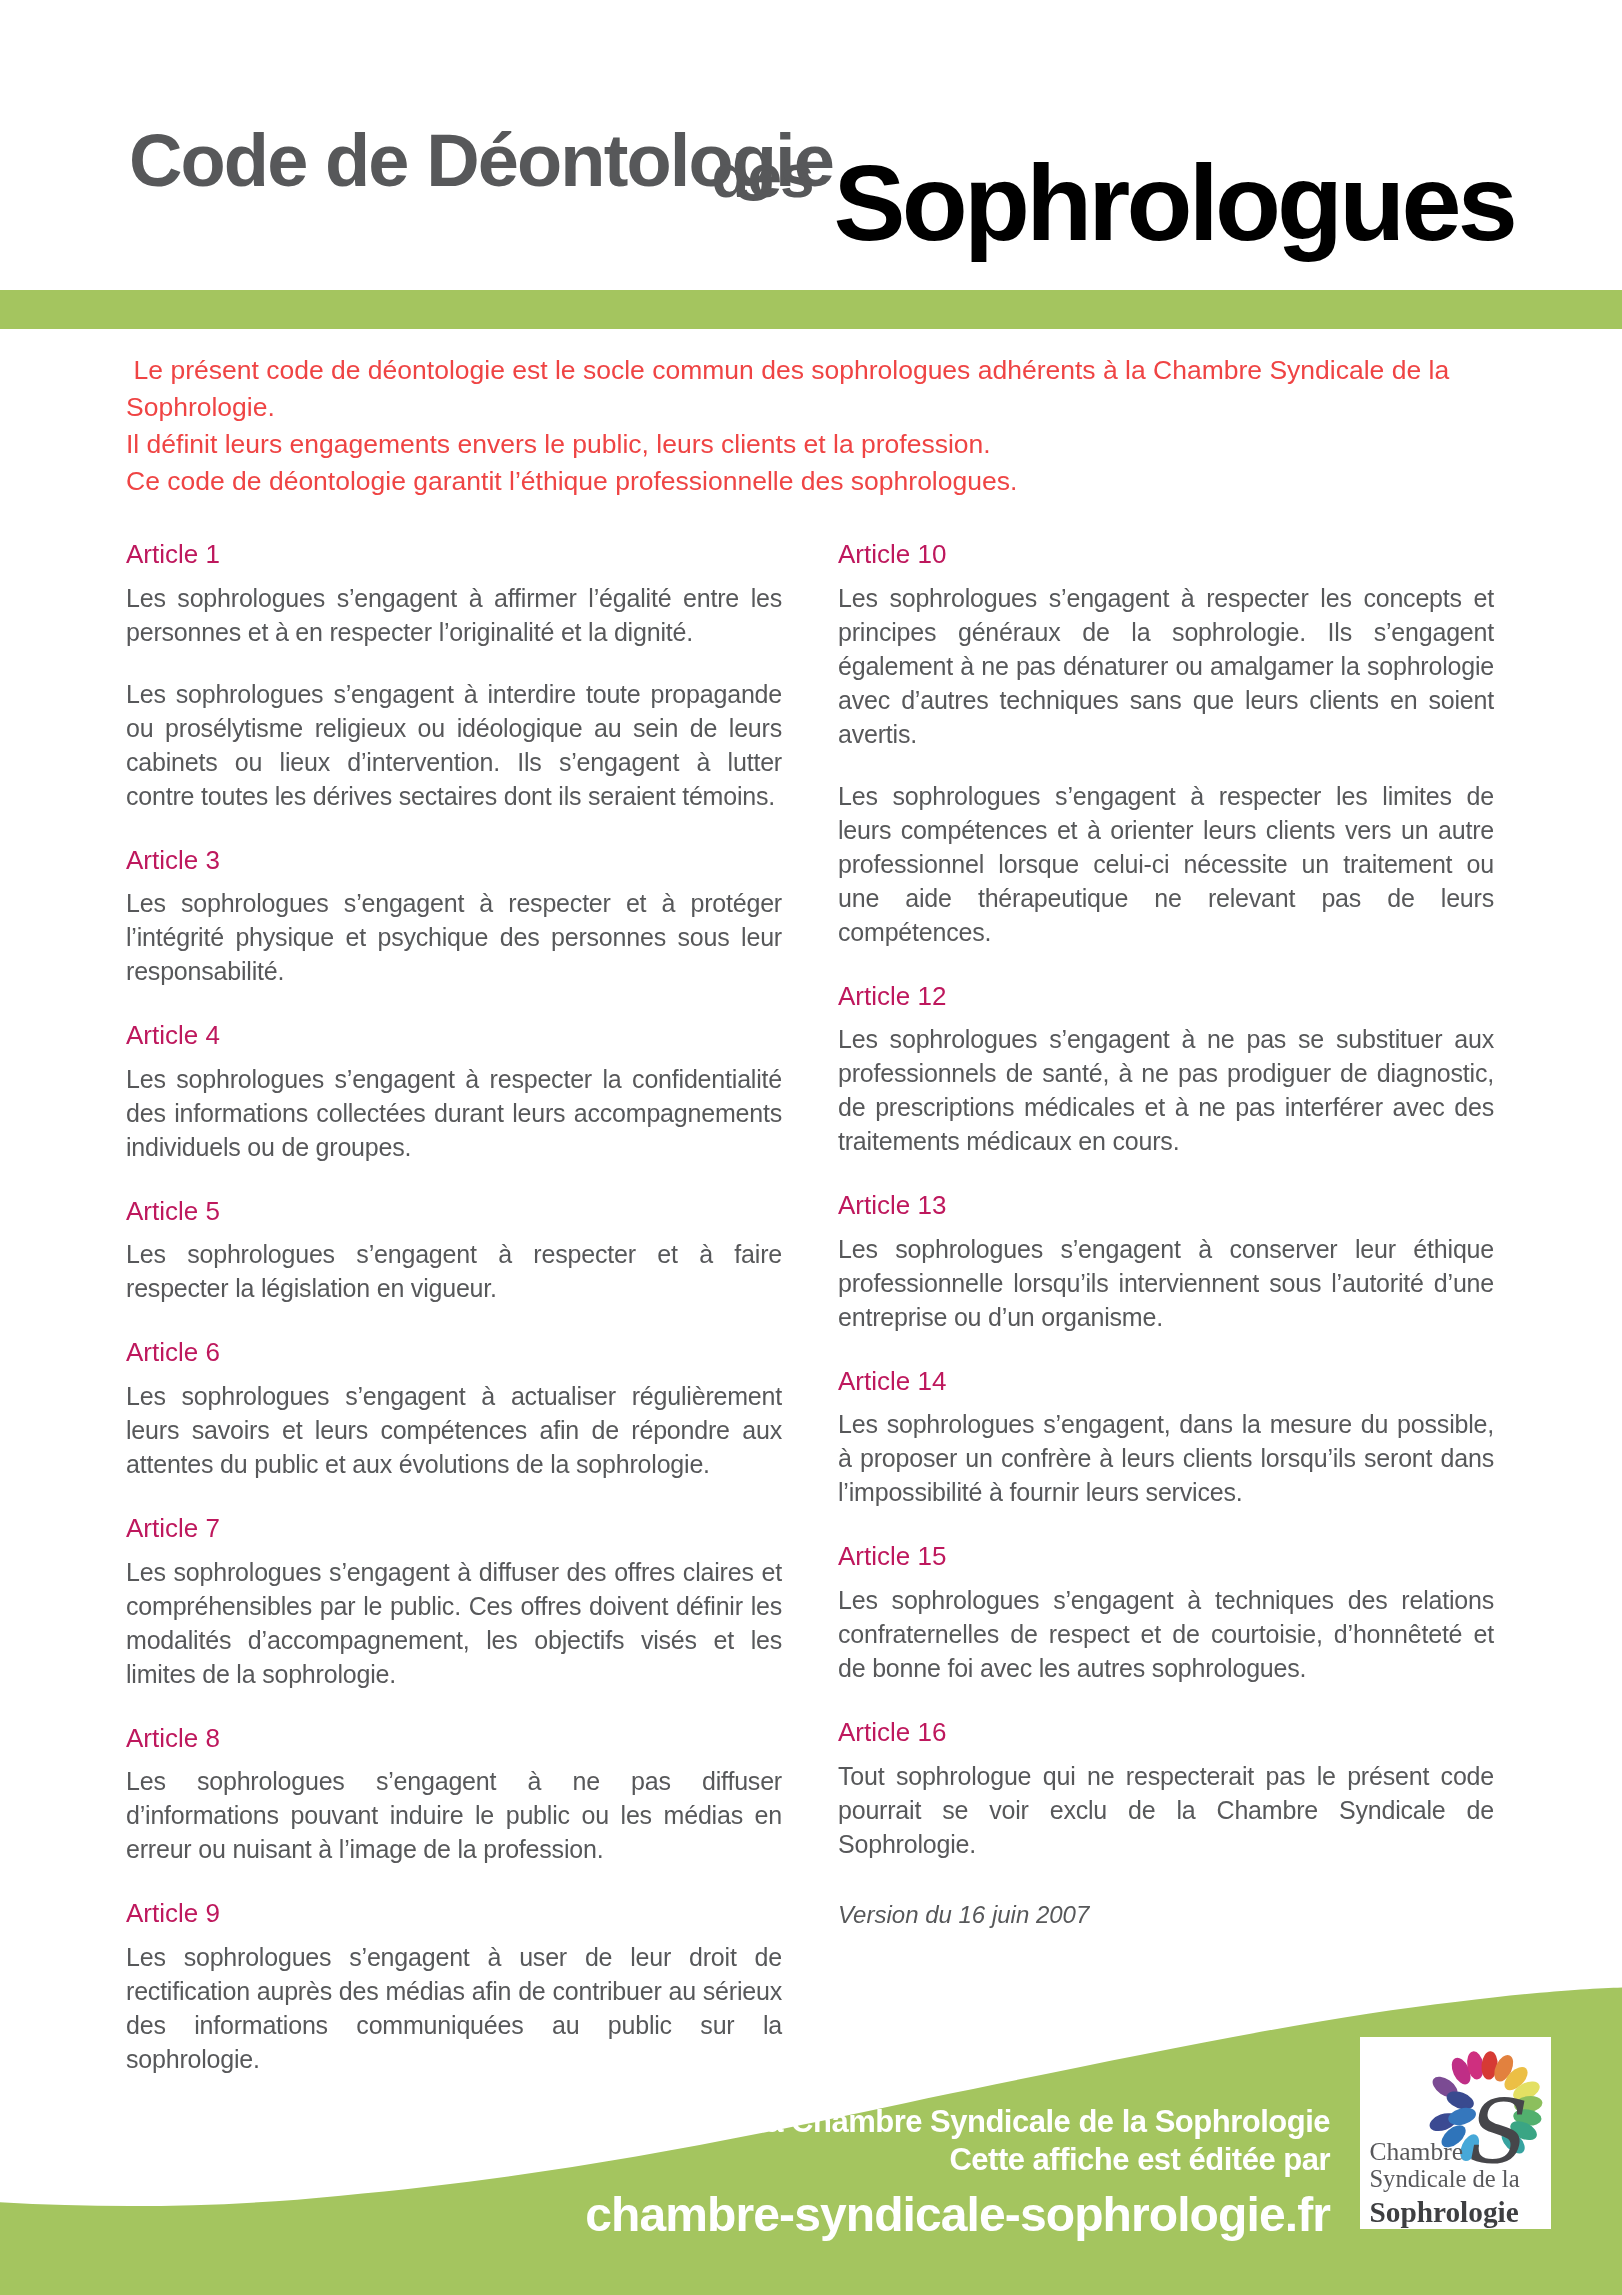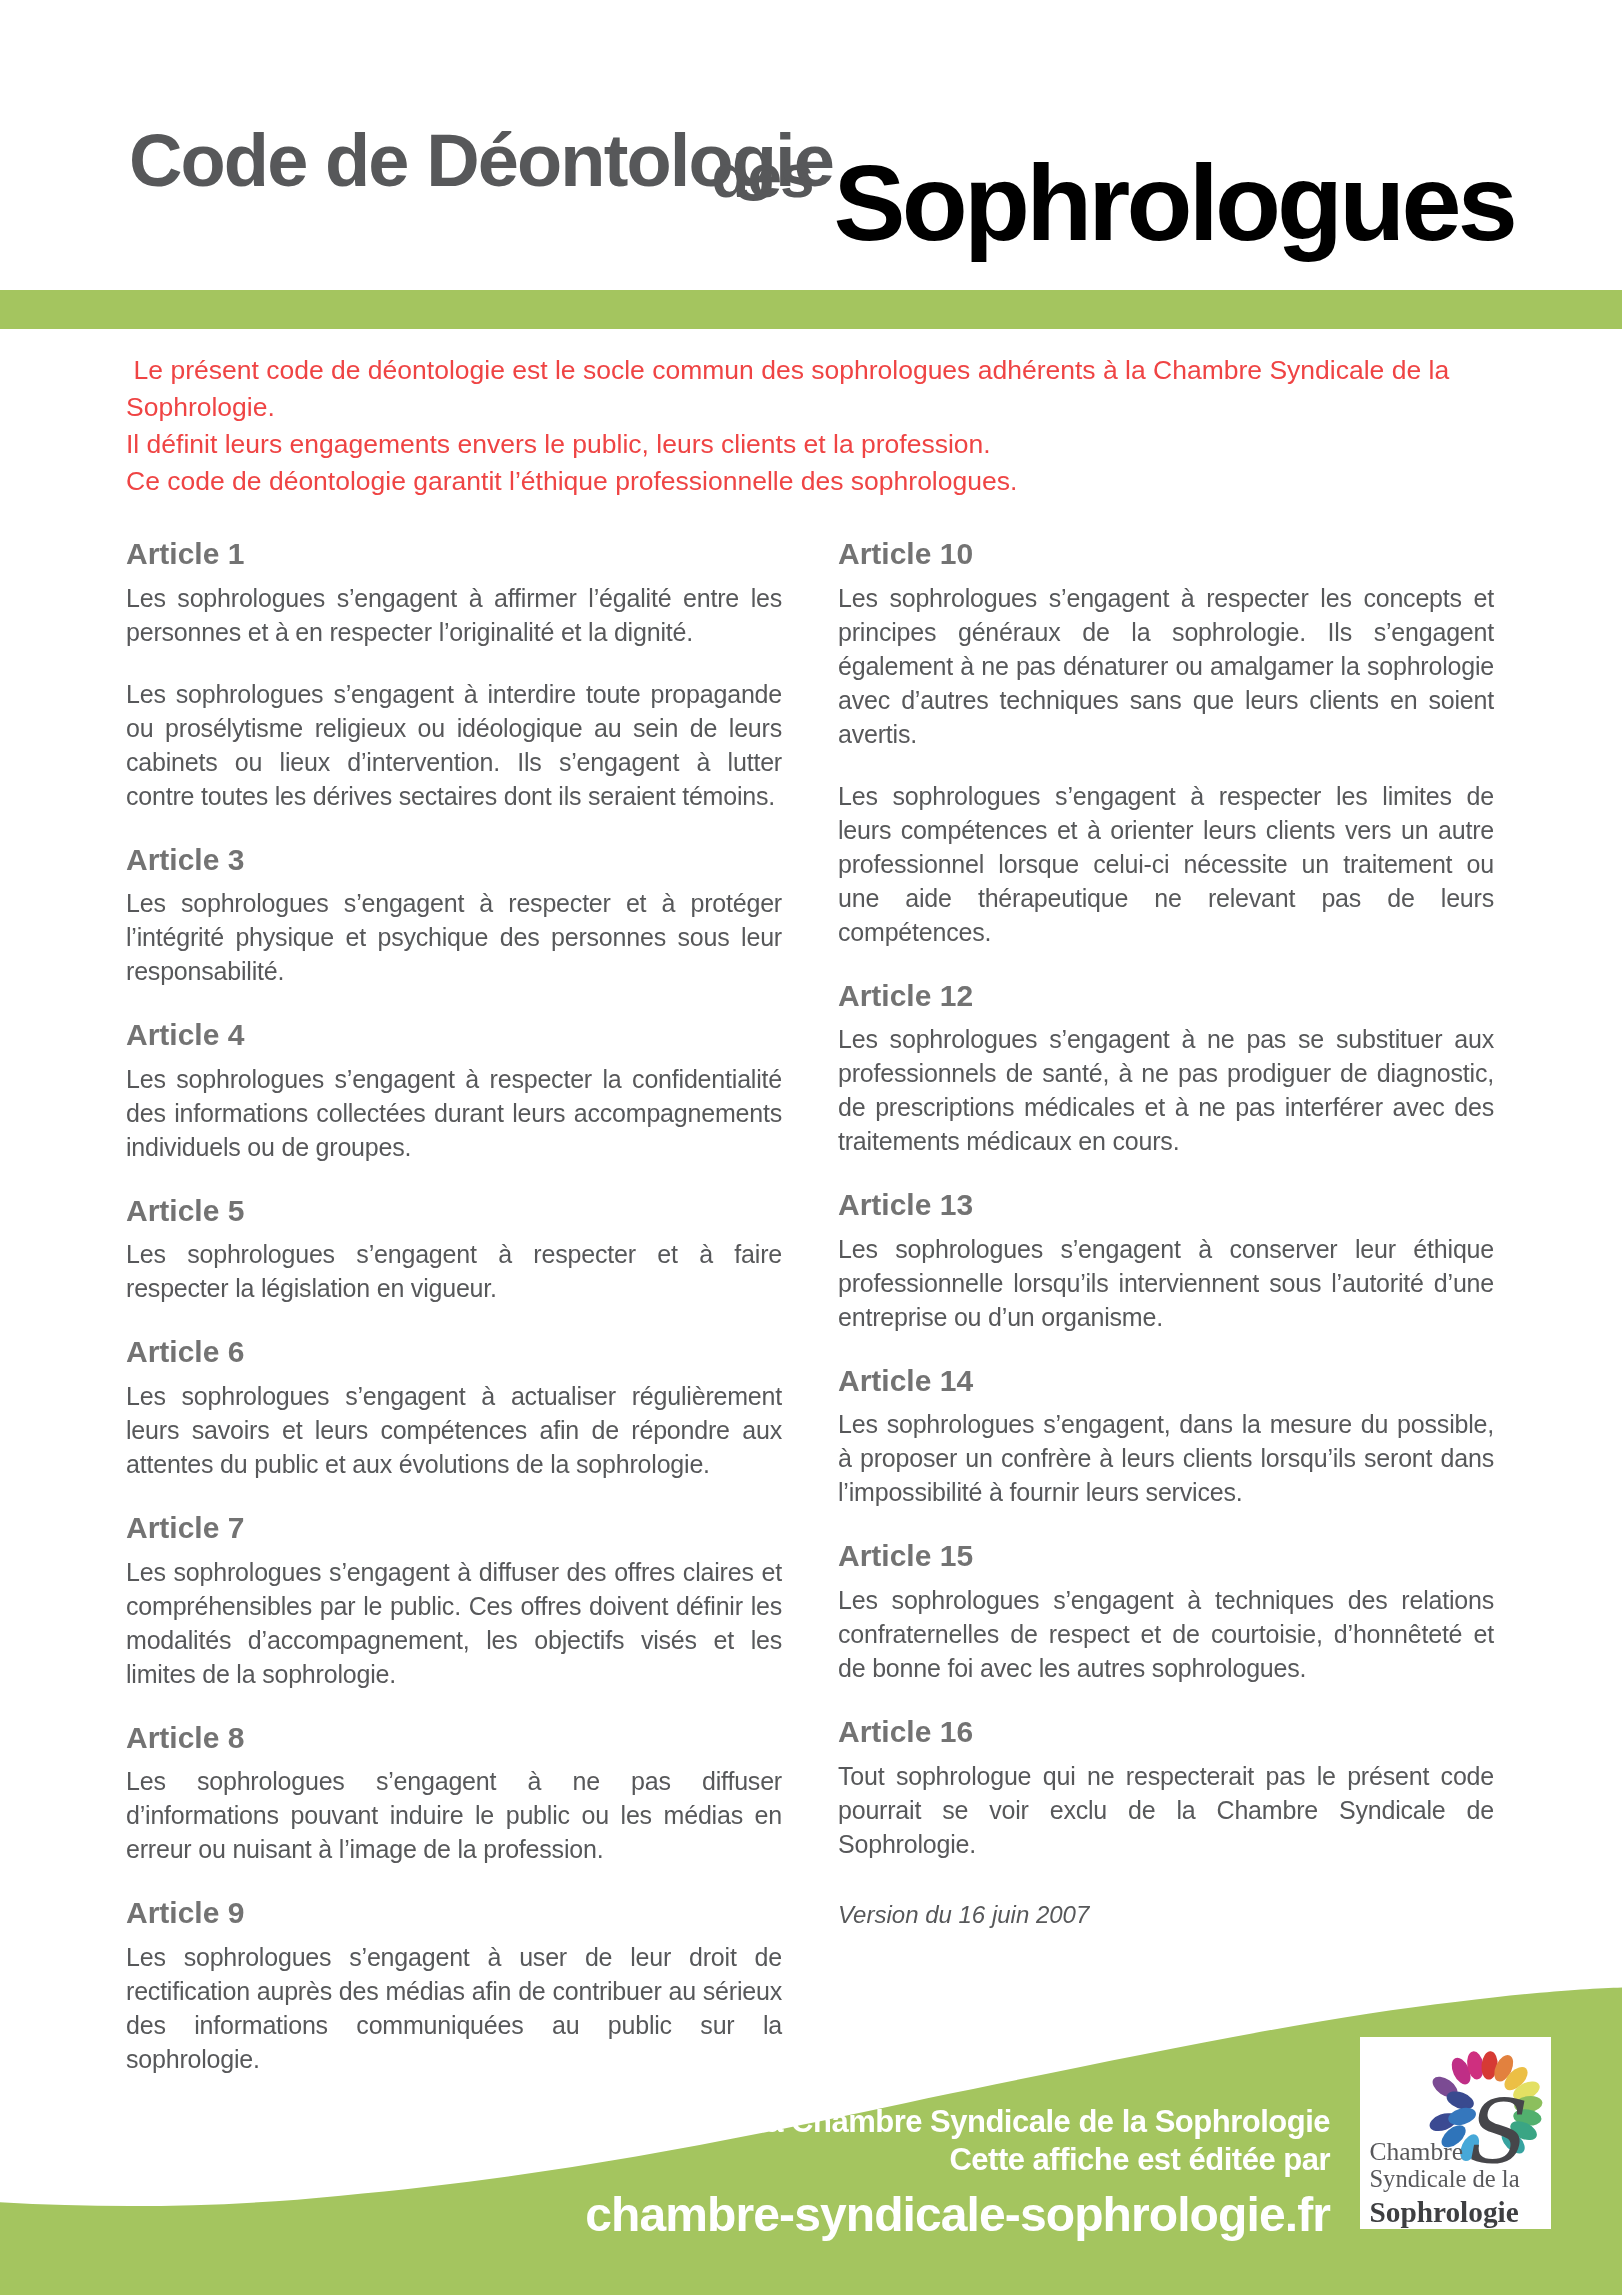--- a/index.html
+++ b/index.html
@@ -22,21 +22,21 @@
   .intro{position:absolute;left:126px;top:352px;width:1369px;font-size:26.5px;
          line-height:37px;color:#ef4444;}
   .intro p{margin:0;}
   .intro p.first{text-indent:7.6px;}
 
   
   .col{position:absolute;top:535px;width:656px;}
   .col.left{left:126px;}
   .col.right{left:838px;}
   .article{margin:0 0 28px 0;}
-  .art-head{font-size:30px;line-height:38px;font-weight:bold;color:#737373;margin:0 0 7.6px 0;}
+  .art-head{font-size:26px;line-height:38px;font-weight:normal;color:#be185d;margin:0 0 7.6px 0;}
   .art-body{font-size:25px;line-height:34px;color:#57585a;text-align:justify;
             margin:0;letter-spacing:-0.2px;}
   .version{font-size:24px;font-style:italic;color:#57585a;margin-top:40px;}
 
   
   .wave{position:absolute;left:0;bottom:0;width:1622px;height:318px;display:block;}
 
   .footer-text{position:absolute;right:292px;top:2103px;text-align:right;color:#ffffff;}
   .ft-line{font-size:31px;line-height:38px;font-weight:bold;letter-spacing:-0.5px;}
   .ft-url{font-size:48px;font-weight:bold;letter-spacing:-0.9px;margin-top:7.6px;white-space:nowrap;}

